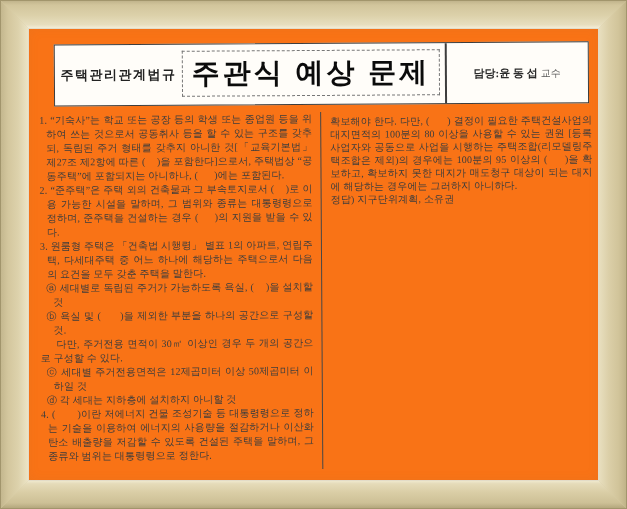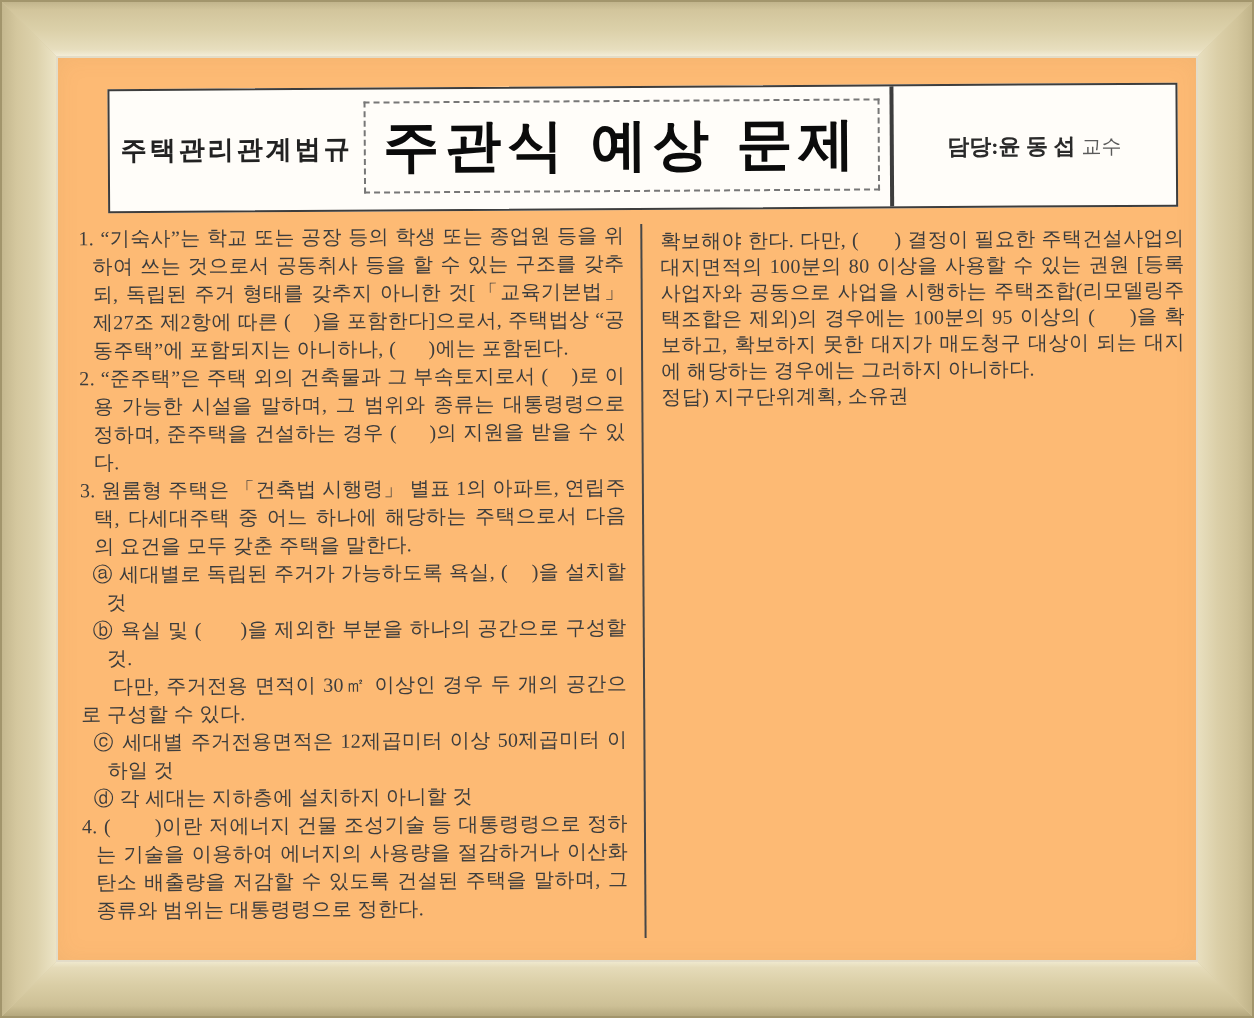--- a/index.html
+++ b/index.html
@@ -20,21 +20,21 @@
     background:linear-gradient(90deg,#c2b58c 0%,#d4c79e 30%,#ddd2ac 65%,#ece4c6 100%);
     clip-path:polygon(0 0,100% 28px,100% calc(100% - 28px),0 100%);}
   .f-right{right:0;top:0;bottom:0;width:28px;
     background:linear-gradient(270deg,#beb187 0%,#d1c49a 30%,#dbcfa8 65%,#e8dfbf 100%);
     clip-path:polygon(0 28px,100% 0,100% 100%,0 calc(100% - 28px));}
   .frame-edge{position:absolute;inset:0;border:1px solid #a2956c;pointer-events:none;}
 
   
   .page{
     position:absolute;left:28px;top:28px;right:28px;bottom:28px;
-    background:#fdba74;
+    background:#f97316;
     box-shadow:inset 0 0 0 1px #e3dcc8, inset 0 0 12px rgba(140,120,70,.10);
   }
   .sheet{position:absolute;inset:0;transform:rotate(-0.35deg);transform-origin:50% 50%;}
 
   
   .doc-header{
     position:absolute;left:27px;top:15px;width:535px;height:62px;
     border:1.5px solid #3d3d3d;box-sizing:border-box;display:flex;align-items:stretch;
     background:#fffdf9;
   }

